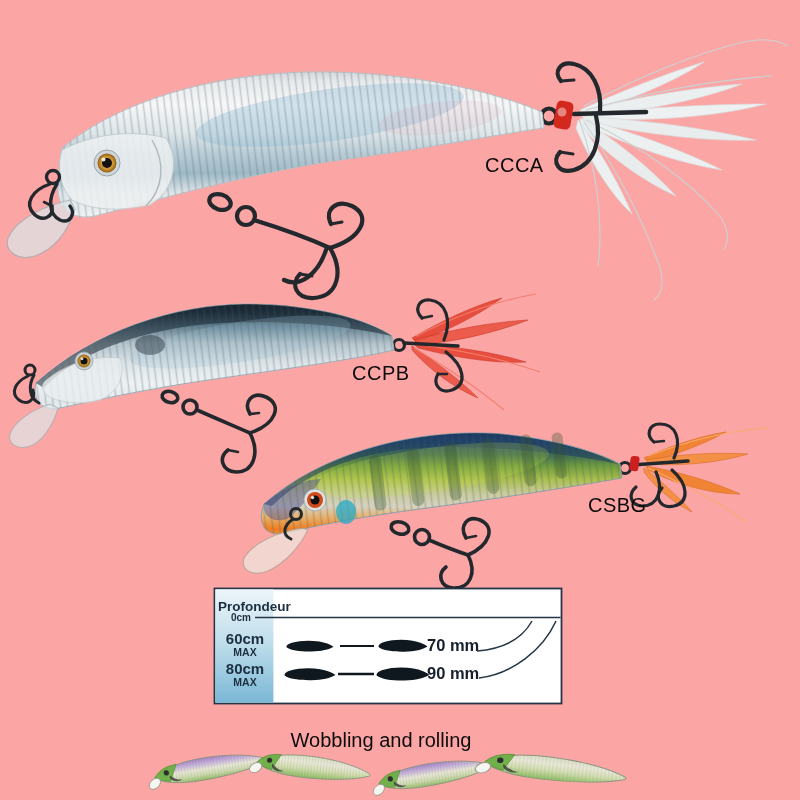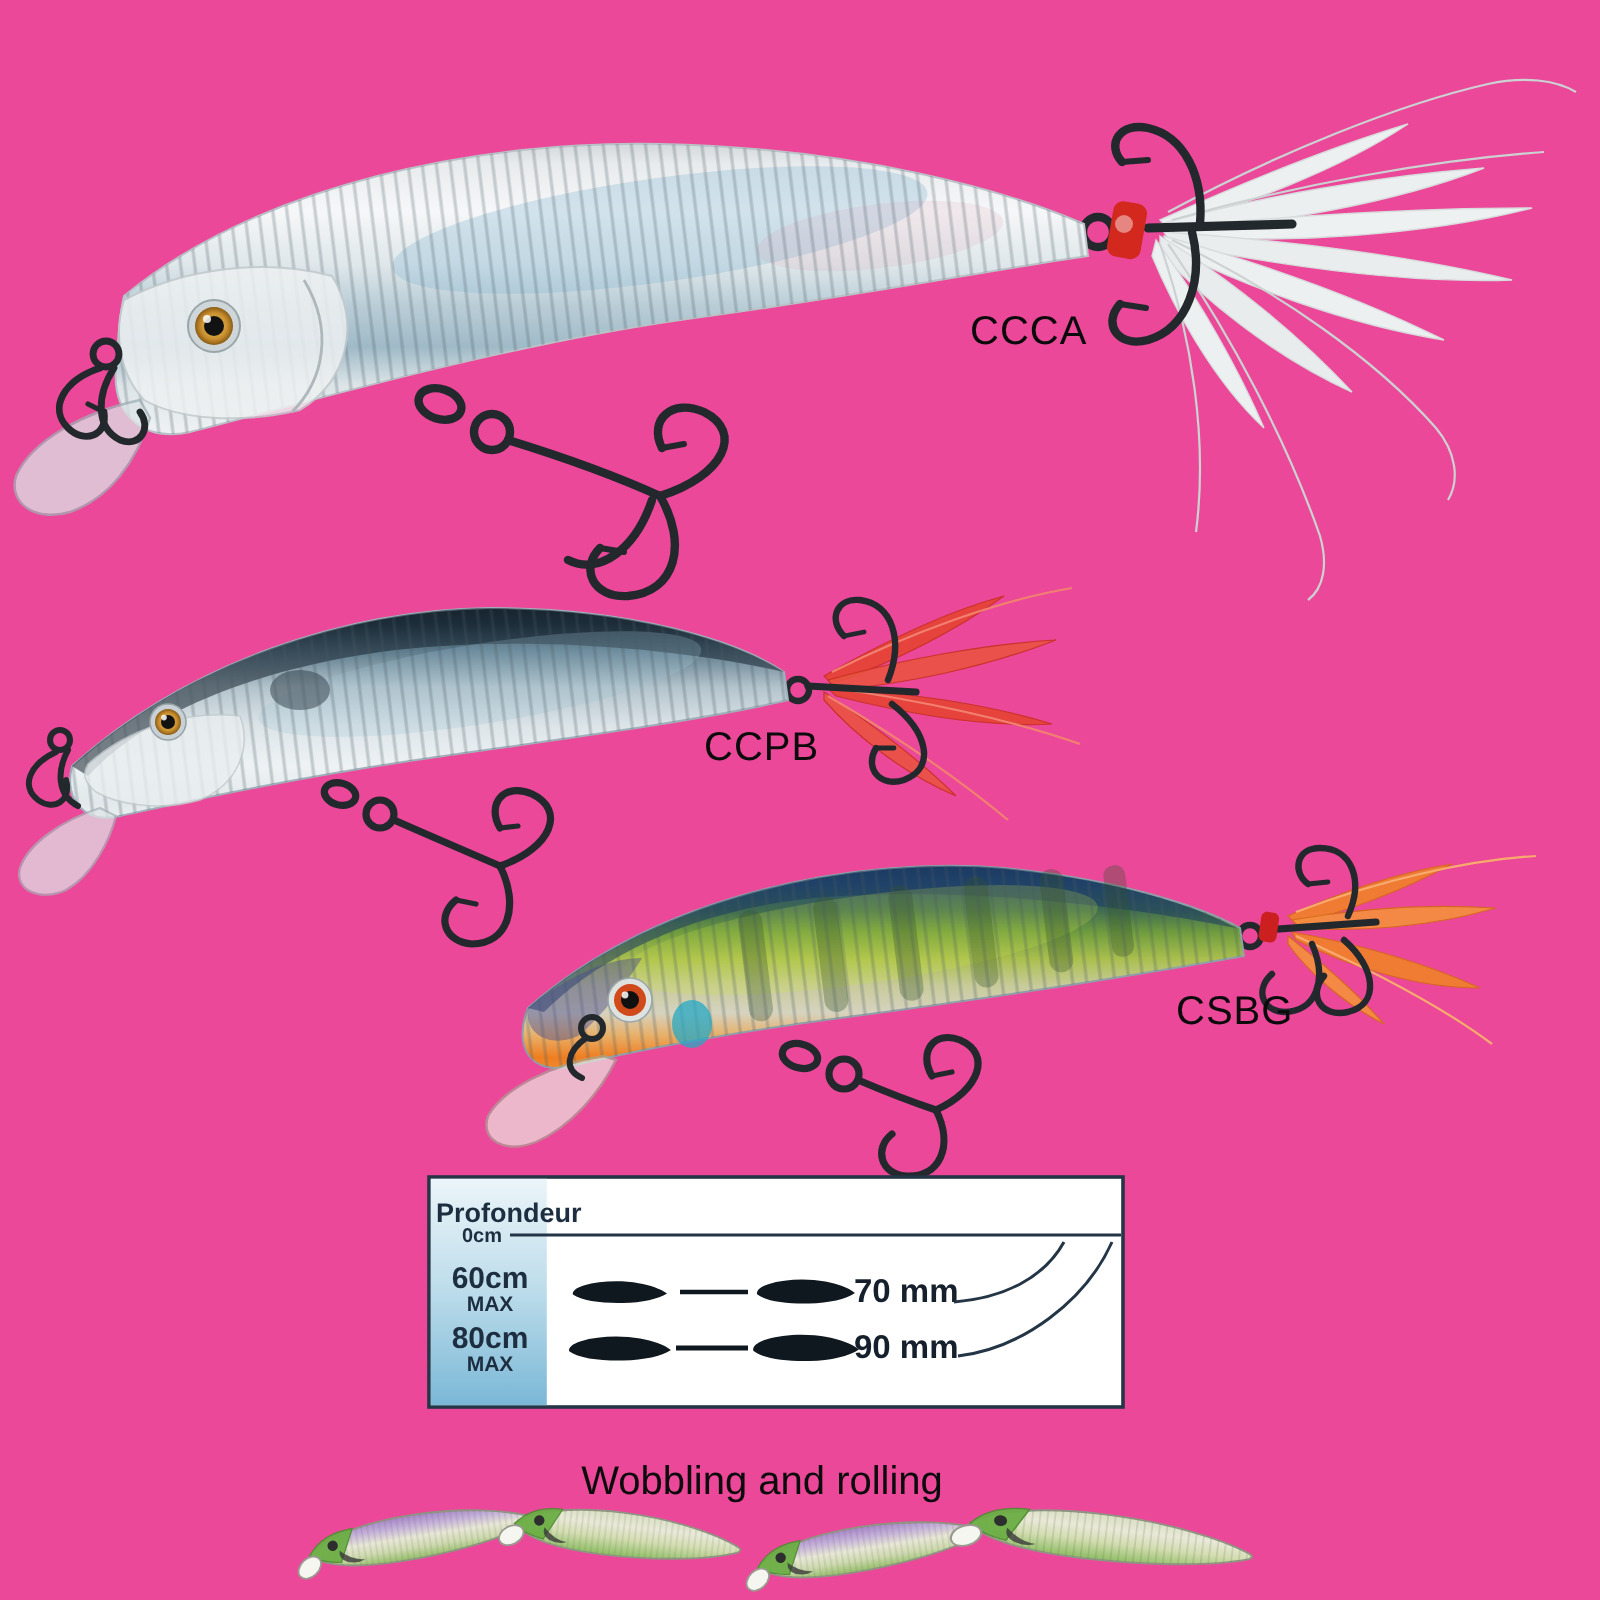--- a/index.html
+++ b/index.html
@@ -1,16 +1,16 @@
 <!DOCTYPE html>
 <html><head>
 <meta charset="utf-8">
 <style>
   html,body{margin:0;padding:0;background:#ffffff;}
-  .canvas{position:relative;width:800px;height:800px;background:#ec4899;overflow:hidden;
+  .canvas{position:relative;width:800px;height:800px;background:#fca5a5;overflow:hidden;
           font-family:"Liberation Sans",sans-serif;}
   svg{display:block;}
   text{font-family:"Liberation Sans",sans-serif;}
   .code-label{font-size:20px;fill:#0b0b0b;letter-spacing:0.5px;}
   .diag-title{font-size:13.5px;font-weight:700;fill:#1c2e40;}
   .diag-surface{font-size:10px;font-weight:700;fill:#1c2e40;}
   .diag-depth{font-size:15px;font-weight:700;fill:#1c2e40;}
   .diag-max{font-size:10.5px;font-weight:700;fill:#1c2e40;}
   .diag-len{font-size:16.5px;font-weight:700;fill:#15202c;}
   .caption-text{font-size:20px;fill:#0c0c0c;}

